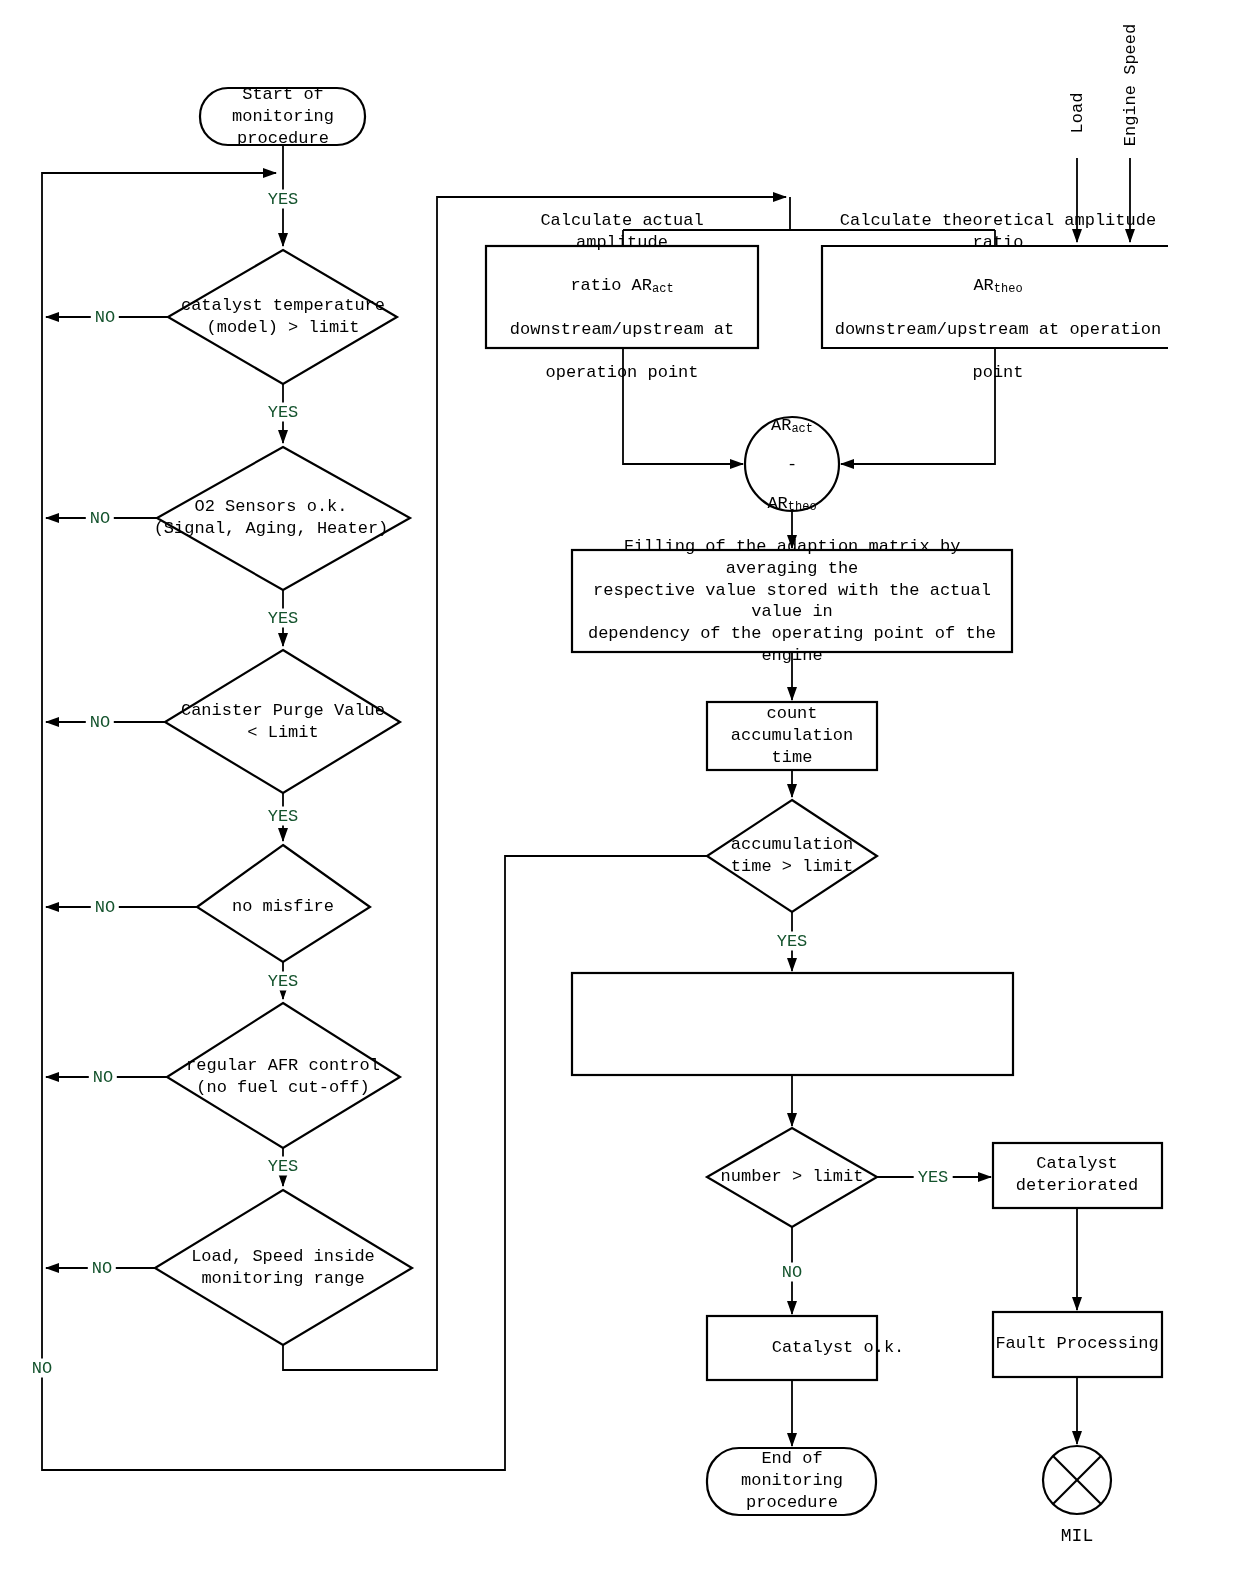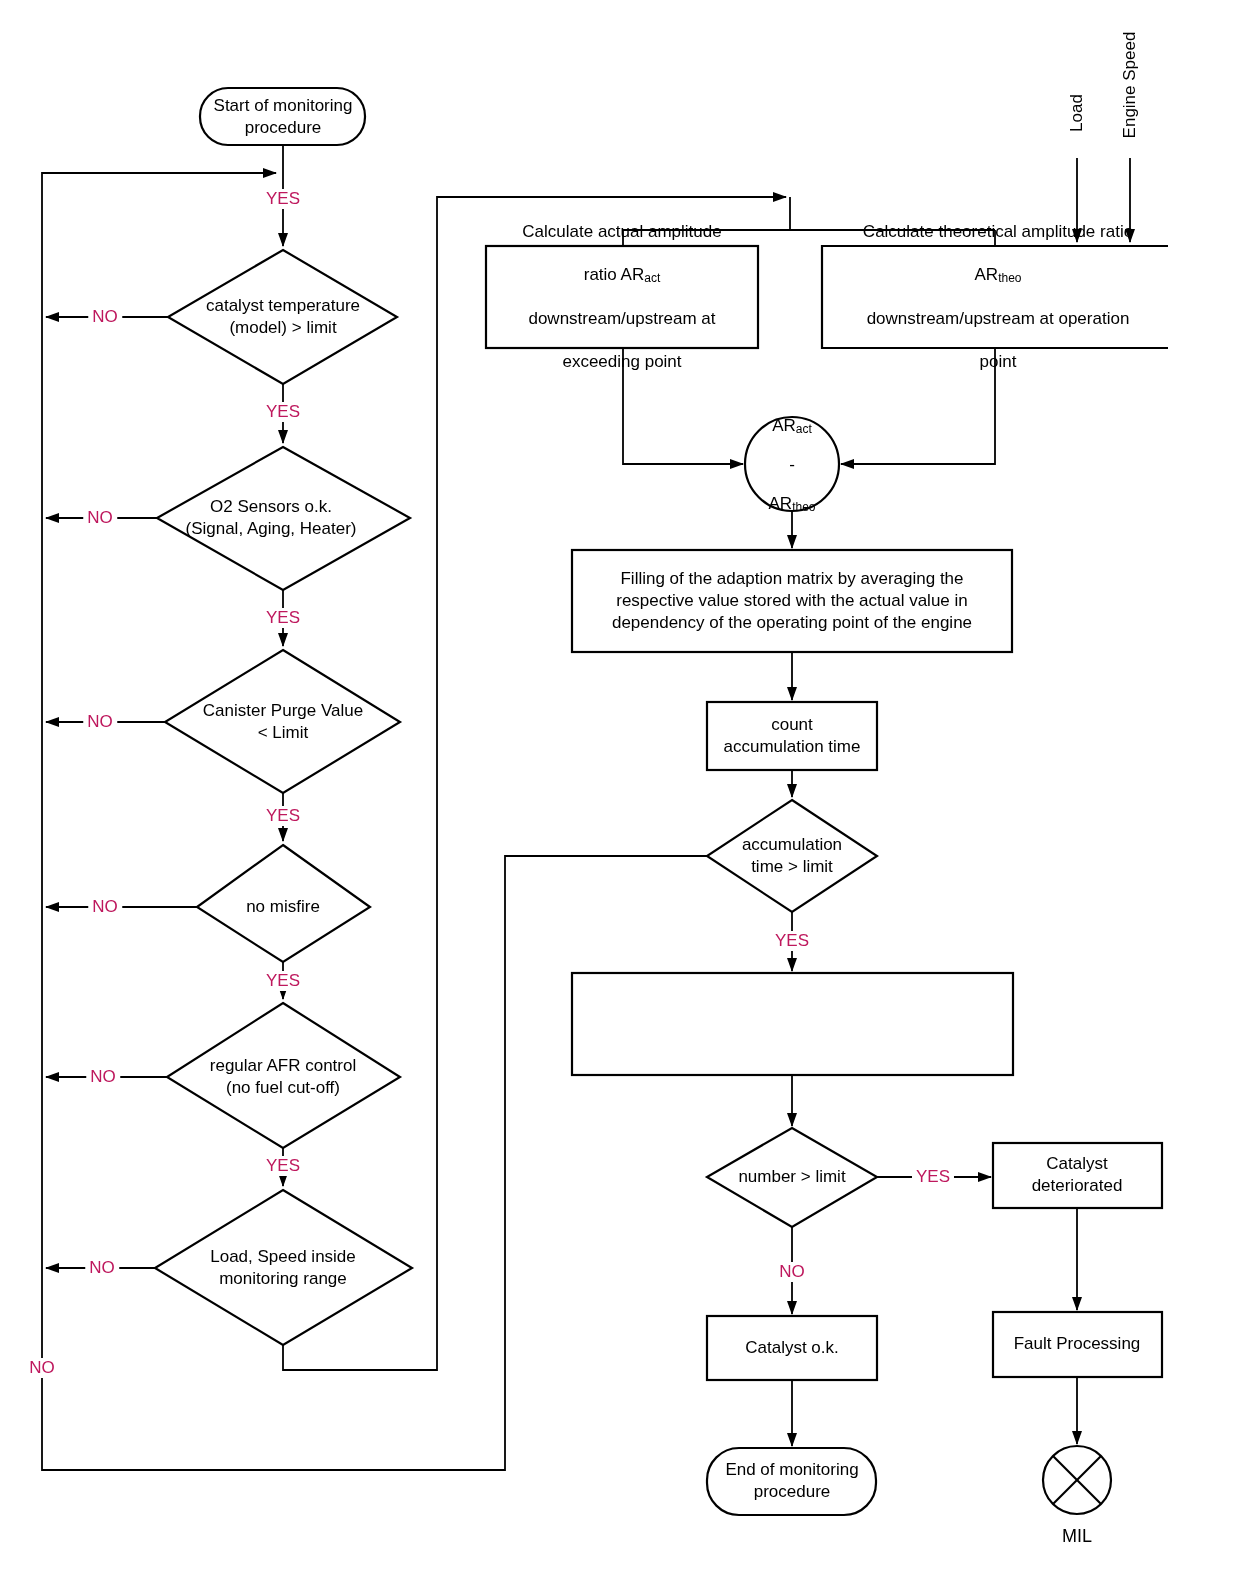--- a/index.html
+++ b/index.html
@@ -1,29 +1,29 @@
 <!DOCTYPE html>
 <html><head>
 <meta charset="utf-8">
 <style>
   html,body { margin:0; padding:0; background:#ffffff; }
   #canvas {
     position:relative; width:1248px; height:1588px; background:#ffffff;
-    font-family:Liberation Sans, sans-serif; color:#000;
+    font-family:Liberation Mono, monospace; color:#000;
     overflow:hidden;
   }
   #wires { position:absolute; left:0; top:0; width:1248px; height:1588px; }
   .lbl {
     position:absolute; transform:translate(-50%,-50%);
     text-align:center; white-space:pre-line;
     font-size:17px; line-height:1.28; color:#000;
   }
   .tag {
     position:absolute; transform:translate(-50%,-50%);
-    background:#ffffff; padding:0 4px; font-size:17px; color:#be185d;
+    background:#ffffff; padding:0 4px; font-size:17px; color:#14532d;
     white-space:nowrap;
   }
   .vert {
     position:absolute; transform:translate(-50%,-50%) rotate(-90deg);
     white-space:nowrap; font-size:17px; color:#000;
   }
   sub { font-size:12px; line-height:0; vertical-align:-0.18em; }
   .mil-lbl { font-size:18px; }
 </style>
 </head>
@@ -143,21 +143,21 @@
   <div class="lbl" style="left:283px; top:1268px; width:230px;">Load, Speed inside
 monitoring range</div>
   <div class="tag" style="left:102px; top:1268px;">NO</div>
 
   <div class="tag" style="left:42px; top:1368px;">NO</div>
 
   <div class="lbl" style="left:622px; top:297px; width:260px;">
     <div>Calculate actual amplitude</div>
     <div><span>ratio AR</span><sub>act</sub></div>
     <div>downstream/upstream at</div>
-    <div>exceeding point</div>
+    <div>operation point</div>
   </div>
 
   <div class="lbl" style="left:995px; top:297px; width:340px;padding-left:6px;">
     <div>Calculate theoretical amplitude ratio</div>
     <div><span>AR</span><sub>theo</sub></div>
     <div>downstream/upstream at operation</div>
     <div>point</div>
   </div>
 
   <div class="vert" style="left:1077px; top:113px;">Load</div>
@@ -181,21 +181,21 @@
   <div class="tag" style="left:792px; top:941px;">YES</div>
 
 
   <div class="lbl" style="left:792px; top:1177px; width:150px;">number &gt; limit</div>
   <div class="tag" style="left:933px; top:1177px;">YES</div>
   <div class="tag" style="left:792px; top:1272px;">NO</div>
 
   <div class="lbl" style="left:1077px; top:1175px; width:160px;">Catalyst
 deteriorated</div>
 
-  <div class="lbl" style="left:792px; top:1348px; width:160px;">Catalyst o.k.</div>
+  <div class="lbl" style="left:838px; top:1348px; width:160px;">Catalyst o.k.</div>
 
   <div class="lbl" style="left:1077px; top:1344px; width:165px;">Fault Processing</div>
 
   <div class="lbl" style="left:792px; top:1481px; width:160px;">End of monitoring
 procedure</div>
 
   <div class="lbl mil-lbl" style="left:1077px; top:1537px;">MIL</div>
 
 </div>
 

